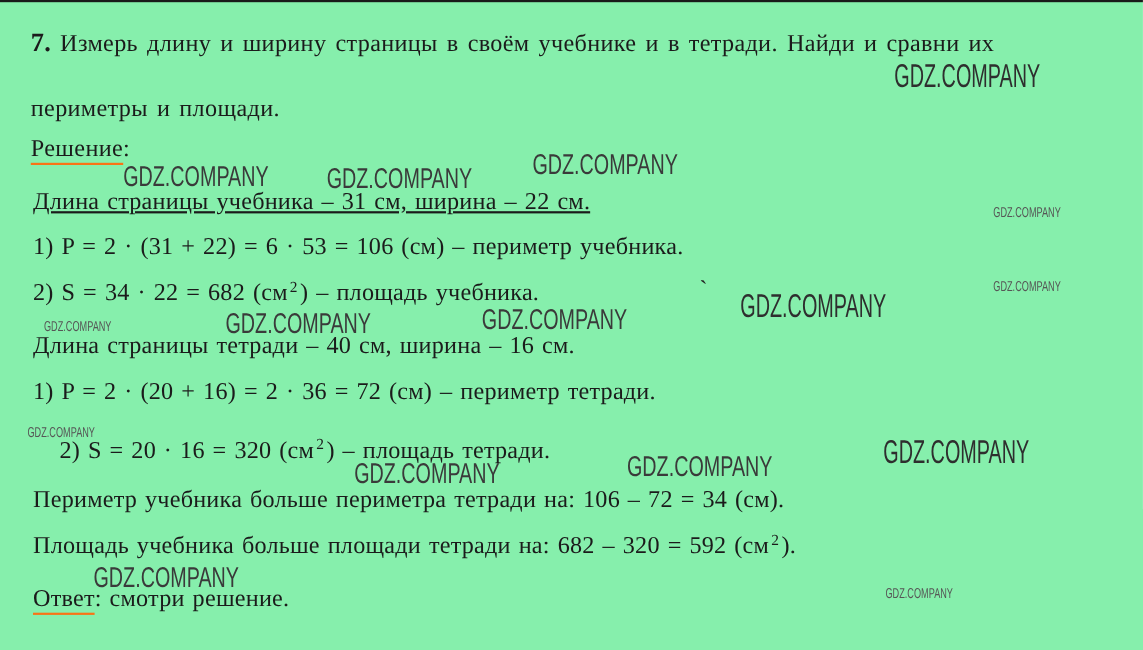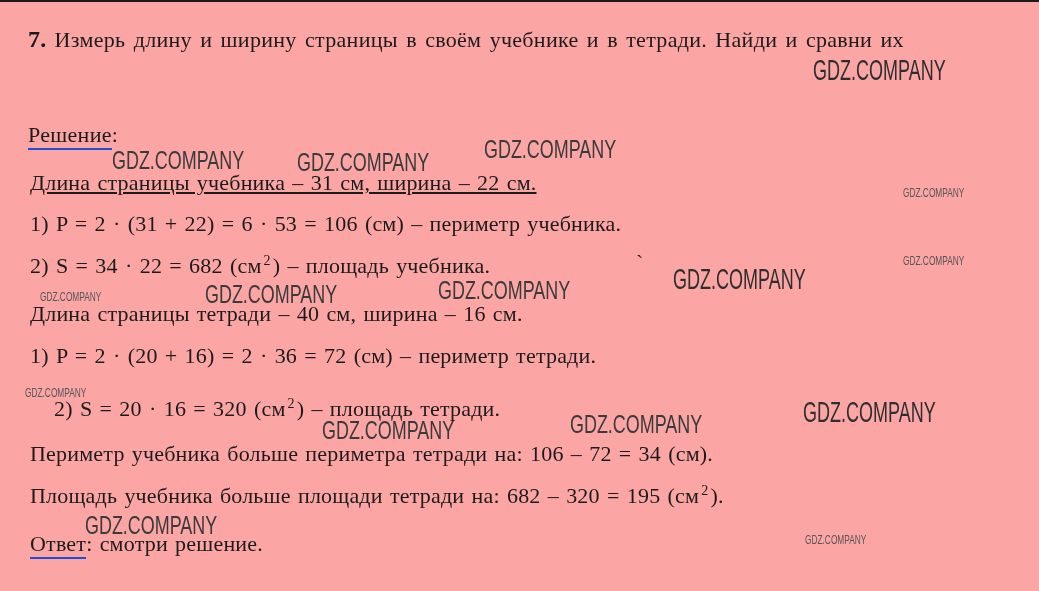--- a/index.html
+++ b/index.html
@@ -1,65 +1,66 @@
 <!DOCTYPE html>
 <html><head>
 <meta charset="utf-8">
 <style>
   html,body{margin:0;padding:0;background:#ffffff;}
   .page{
     position:relative;
     width:1039px;height:591px;
-    background:#fca5a5;
+    background:#86efac;
     overflow:hidden;
     font-family:"Liberation Serif","DejaVu Serif",serif;
     color:#1b1b1b;
   }
   .topline{position:absolute;top:0;left:0;width:1039px;height:2px;background:#1a1a1a;}
   .tline{
     position:absolute;left:28px;margin:0;white-space:nowrap;
     font-size:22px;line-height:26px;letter-spacing:0.3px;word-spacing:2.5px;
   }
   .probnum{font-weight:bold;font-size:24px;margin-right:8px;}
   .sline{
     position:absolute;left:30px;margin:0;white-space:nowrap;
     font-size:22px;line-height:26px;letter-spacing:0.2px;word-spacing:1.5px;
   }
-  .ul{border-bottom:2px solid #1d4ed8;padding-bottom:1px;}
+  .ul{border-bottom:2px solid #f97316;padding-bottom:1px;}
   .sup{font-size:14px;position:relative;top:-8px;margin:0 2px;}
   .wm{
     position:absolute;white-space:nowrap;
     font-family:"Liberation Sans","DejaVu Sans",sans-serif;
     transform-origin:0 0;font-weight:400;
   }
   .wm-lg{font-size:30px;line-height:30px;transform:scaleX(0.60);color:#2e2e2e;}
   .wm-md{font-size:26px;line-height:26px;transform:scaleX(0.69);color:#3a3a3a;}
   .wm-sm{font-size:13px;line-height:13px;transform:scaleX(0.64);color:#565656;}
   .artifact{position:absolute;font-size:22px;color:#222;}
 </style>
 </head>
 <body>
 
 <div class="page">
   <div class="topline"></div>
 
   <p class="tline" style="top:26px"><span class="probnum">7.</span><span>Измерь длину и ширину страницы в своём учебнике и в тетради. Найди и сравни их</span></p>
 
+  <p class="tline" style="top:85px"><span>периметры и площади.</span></p>
 
   <p class="tline" style="top:122px"><span class="ul">Решение</span><span>:</span></p>
 
   <div id="solution-lines">
       <p class="sline" style="top: 170px; text-decoration: underline;"><span>Длина страницы учебника – 31 см, ширина – 22 см.</span></p>
       <p class="sline" style="top: 211px;"><span>1) P = 2 · (31 + 22) = 6 · 53 = 106 (см) – периметр учебника.</span></p>
       <p class="sline" style="top: 253px;"><span>2) S = 34 · 22 = 682 (см</span><span class="sup">2</span><span>) – площадь учебника.</span></p>
       <p class="sline" style="top: 301px;"><span>Длина страницы тетради – 40 см, ширина – 16 см.</span></p>
       <p class="sline" style="top: 343px;"><span>1) P = 2 · (20 + 16) = 2 · 36 = 72 (см) – периметр тетради.</span></p>
       <p class="sline" style="top: 396px; margin-left: 24px;"><span>2) S = 20 · 16 = 320 (см</span><span class="sup">2</span><span>) – площадь тетради.</span></p>
       <p class="sline" style="top: 441px; text-align: right;"><span>Периметр учебника больше периметра тетради на: 106 – 72 = 34 (см).</span></p>
-      <p class="sline" style="top: 483px;"><span>Площадь учебника больше площади тетради на: 682 – 320 = 195 (см</span><span class="sup">2</span><span>).</span></p>
+      <p class="sline" style="top: 483px;"><span>Площадь учебника больше площади тетради на: 682 – 320 = 592 (см</span><span class="sup">2</span><span>).</span></p>
     </div>
 
   <p class="sline" style="top:531px"><span class="ul">Ответ</span><span>: смотри решение.</span></p>
 
   <div id="watermarks">
       <span class="wm wm-lg" style="left: 813px; top: 55px;">GDZ.COMPANY</span>
       <span class="wm wm-md" style="left: 112px; top: 147px;">GDZ.COMPANY</span>
       <span class="wm wm-md" style="left: 297px; top: 149px;">GDZ.COMPANY</span>
       <span class="wm wm-md" style="left: 484px; top: 136px;">GDZ.COMPANY</span>
       <span class="wm wm-sm" style="left: 903px; top: 186px;">GDZ.COMPANY</span>

